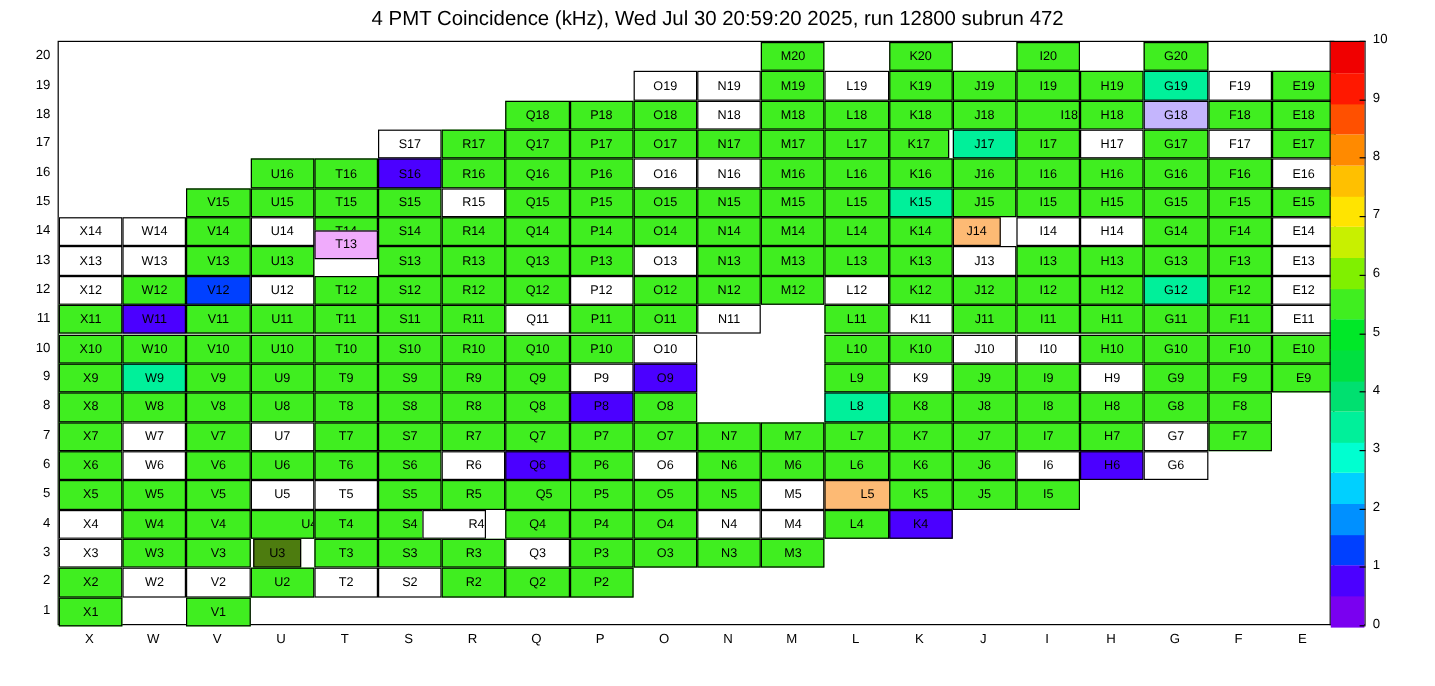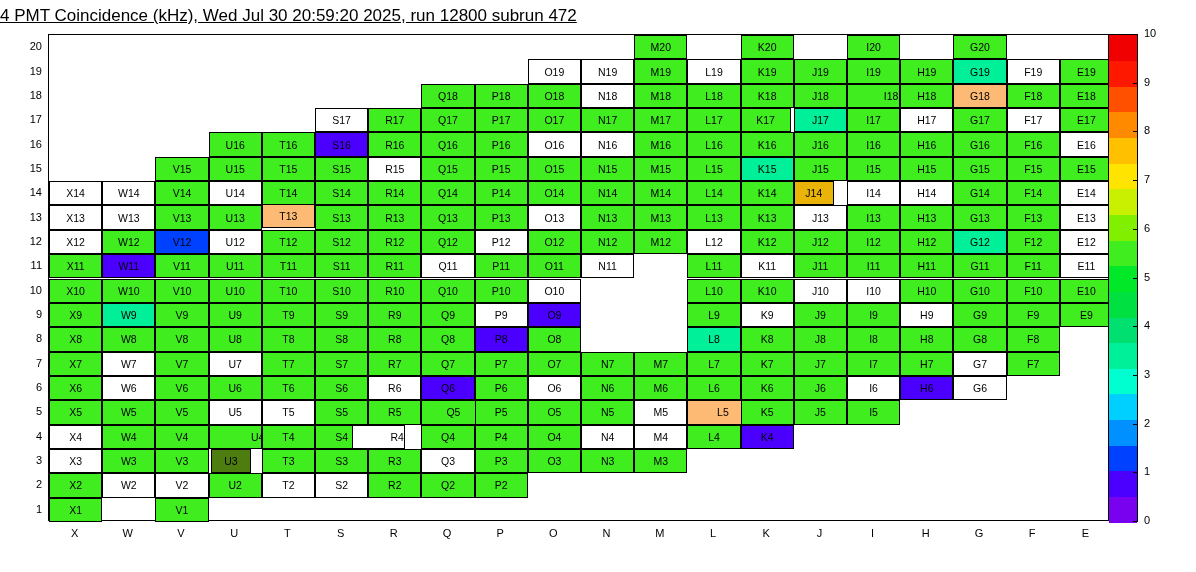--- a/index.html
+++ b/index.html
@@ -3,22 +3,22 @@
 <meta charset="utf-8">
 <style>
   html,body{margin:0;padding:0;}
   body{
     width:1196px;height:572px;background:#ffffff;
     font-family:"Liberation Sans", sans-serif;
     overflow:hidden;
   }
   #root{position:relative;width:1196px;height:572px;}
   #title{
-    position:absolute;left:0;top:6px;width:1196px;text-align:left;
-    font-size:17px;color:#000;text-decoration:underline;
+    position:absolute;left:0;top:6px;width:1196px;text-align:center;
+    font-size:17px;color:#000;
   }
   #plot{
     position:absolute;
     left:48px;top:34px;
     border:1px solid #000;
     box-sizing:border-box;
   }
   .cell{
     position:absolute;
     box-sizing:border-box;
@@ -66,21 +66,21 @@
       <div class="cell" style="left: 372.4px; top: 48.7px; width: 53.2px; height: 24.35px; background: rgb(64, 238, 32);">Q18</div>
       <div class="cell" style="left: 425.6px; top: 48.7px; width: 53.2px; height: 24.35px; background: rgb(64, 238, 32);">P18</div>
       <div class="cell" style="left: 478.8px; top: 48.7px; width: 53.2px; height: 24.35px; background: rgb(64, 238, 32);">O18</div>
       <div class="cell" style="left: 532px; top: 48.7px; width: 53.2px; height: 24.35px; background: rgb(255, 255, 255);">N18</div>
       <div class="cell" style="left: 585.2px; top: 48.7px; width: 53.2px; height: 24.35px; background: rgb(64, 238, 32);">M18</div>
       <div class="cell" style="left: 638.4px; top: 48.7px; width: 53.2px; height: 24.35px; background: rgb(64, 238, 32);">L18</div>
       <div class="cell" style="left: 691.6px; top: 48.7px; width: 53.2px; height: 24.35px; background: rgb(64, 238, 32);">K18</div>
       <div class="cell" style="left: 744.8px; top: 48.7px; width: 53.2px; height: 24.35px; background: rgb(64, 238, 32);">J18</div>
       <div class="cell" style="left: 798px; top: 48.7px; width: 53.2px; height: 24.35px; background: rgb(64, 238, 32); padding-left: 35px;">I18</div>
       <div class="cell" style="left: 851.2px; top: 48.7px; width: 53.2px; height: 24.35px; background: rgb(64, 238, 32);">H18</div>
-      <div class="cell" style="left: 904.4px; top: 48.7px; width: 53.2px; height: 24.35px; background: #fdba74;">G18</div>
+      <div class="cell" style="left: 904.4px; top: 48.7px; width: 53.2px; height: 24.35px; background: #c4b5fd;">G18</div>
       <div class="cell" style="left: 957.6px; top: 48.7px; width: 53.2px; height: 24.35px; background: rgb(64, 238, 32);">F18</div>
       <div class="cell" style="left: 1010.8px; top: 48.7px; width: 53.2px; height: 24.35px; background: rgb(64, 238, 32);">E18</div>
       <div class="cell" style="left: 266px; top: 73.05px; width: 53.2px; height: 24.35px; background: rgb(255, 255, 255);">S17</div>
       <div class="cell" style="left: 319.2px; top: 73.05px; width: 53.2px; height: 24.35px; background: rgb(64, 238, 32);">R17</div>
       <div class="cell" style="left: 372.4px; top: 73.05px; width: 53.2px; height: 24.35px; background: rgb(64, 238, 32);">Q17</div>
       <div class="cell" style="left: 425.6px; top: 73.05px; width: 53.2px; height: 24.35px; background: rgb(64, 238, 32);">P17</div>
       <div class="cell" style="left: 478.8px; top: 73.05px; width: 53.2px; height: 24.35px; background: rgb(64, 238, 32);">O17</div>
       <div class="cell" style="left: 532px; top: 73.05px; width: 53.2px; height: 24.35px; background: rgb(64, 238, 32);">N17</div>
       <div class="cell" style="left: 585.2px; top: 73.05px; width: 53.2px; height: 24.35px; background: rgb(64, 238, 32);">M17</div>
       <div class="cell" style="left: 638.4px; top: 73.05px; width: 53.2px; height: 24.35px; background: rgb(64, 238, 32);">L17</div>
@@ -133,31 +133,31 @@
       <div class="cell" style="left: 212.8px; top: 146.1px; width: 53.2px; height: 24.35px; background: rgb(64, 238, 32);">T14</div>
       <div class="cell" style="left: 266px; top: 146.1px; width: 53.2px; height: 24.35px; background: rgb(64, 238, 32);">S14</div>
       <div class="cell" style="left: 319.2px; top: 146.1px; width: 53.2px; height: 24.35px; background: rgb(64, 238, 32);">R14</div>
       <div class="cell" style="left: 372.4px; top: 146.1px; width: 53.2px; height: 24.35px; background: rgb(64, 238, 32);">Q14</div>
       <div class="cell" style="left: 425.6px; top: 146.1px; width: 53.2px; height: 24.35px; background: rgb(64, 238, 32);">P14</div>
       <div class="cell" style="left: 478.8px; top: 146.1px; width: 53.2px; height: 24.35px; background: rgb(64, 238, 32);">O14</div>
       <div class="cell" style="left: 532px; top: 146.1px; width: 53.2px; height: 24.35px; background: rgb(64, 238, 32);">N14</div>
       <div class="cell" style="left: 585.2px; top: 146.1px; width: 53.2px; height: 24.35px; background: rgb(64, 238, 32);">M14</div>
       <div class="cell" style="left: 638.4px; top: 146.1px; width: 53.2px; height: 24.35px; background: rgb(64, 238, 32);">L14</div>
       <div class="cell" style="left: 691.6px; top: 146.1px; width: 53.2px; height: 24.35px; background: rgb(64, 238, 32);">K14</div>
-      <div class="cell" style="left: 744.8px; top: 146.1px; width: 40px; height: 24.35px; background: #eab308;">J14</div>
+      <div class="cell" style="left: 744.8px; top: 146.1px; width: 40px; height: 24.35px; background: #fdba74;">J14</div>
       <div class="cell" style="left: 798px; top: 146.1px; width: 53.2px; height: 24.35px; background: rgb(255, 255, 255);">I14</div>
       <div class="cell" style="left: 851.2px; top: 146.1px; width: 53.2px; height: 24.35px; background: rgb(255, 255, 255);">H14</div>
       <div class="cell" style="left: 904.4px; top: 146.1px; width: 53.2px; height: 24.35px; background: rgb(64, 238, 32);">G14</div>
       <div class="cell" style="left: 957.6px; top: 146.1px; width: 53.2px; height: 24.35px; background: rgb(64, 238, 32);">F14</div>
       <div class="cell" style="left: 1010.8px; top: 146.1px; width: 53.2px; height: 24.35px; background: rgb(255, 255, 255);">E14</div>
       <div class="cell" style="left: 0px; top: 170.45px; width: 53.2px; height: 24.35px; background: rgb(255, 255, 255);">X13</div>
       <div class="cell" style="left: 53.2px; top: 170.45px; width: 53.2px; height: 24.35px; background: rgb(255, 255, 255);">W13</div>
       <div class="cell" style="left: 106.4px; top: 170.45px; width: 53.2px; height: 24.35px; background: rgb(64, 238, 32);">V13</div>
       <div class="cell" style="left: 159.6px; top: 170.45px; width: 53.2px; height: 24.35px; background: rgb(64, 238, 32);">U13</div>
-      <div class="cell" style="left: 212.8px; top: 169px; width: 53.2px; height: 24.35px; background: #fdba74;">T13</div>
+      <div class="cell" style="left: 212.8px; top: 157px; width: 53.2px; height: 24.35px; background: #f0abfc;">T13</div>
       <div class="cell" style="left: 266px; top: 170.45px; width: 53.2px; height: 24.35px; background: rgb(64, 238, 32);">S13</div>
       <div class="cell" style="left: 319.2px; top: 170.45px; width: 53.2px; height: 24.35px; background: rgb(64, 238, 32);">R13</div>
       <div class="cell" style="left: 372.4px; top: 170.45px; width: 53.2px; height: 24.35px; background: rgb(64, 238, 32);">Q13</div>
       <div class="cell" style="left: 425.6px; top: 170.45px; width: 53.2px; height: 24.35px; background: rgb(64, 238, 32); text-align: right;">P13</div>
       <div class="cell" style="left: 478.8px; top: 170.45px; width: 53.2px; height: 24.35px; background: rgb(255, 255, 255);">O13</div>
       <div class="cell" style="left: 532px; top: 170.45px; width: 53.2px; height: 24.35px; background: rgb(64, 238, 32);">N13</div>
       <div class="cell" style="left: 585.2px; top: 170.45px; width: 53.2px; height: 24.35px; background: rgb(64, 238, 32);">M13</div>
       <div class="cell" style="left: 638.4px; top: 170.45px; width: 53.2px; height: 24.35px; background: rgb(64, 238, 32);">L13</div>
       <div class="cell" style="left: 691.6px; top: 170.45px; width: 53.2px; height: 24.35px; background: rgb(64, 238, 32);">K13</div>
       <div class="cell" style="left: 744.8px; top: 170.45px; width: 53.2px; height: 24.35px; background: rgb(255, 255, 255);">J13</div>

